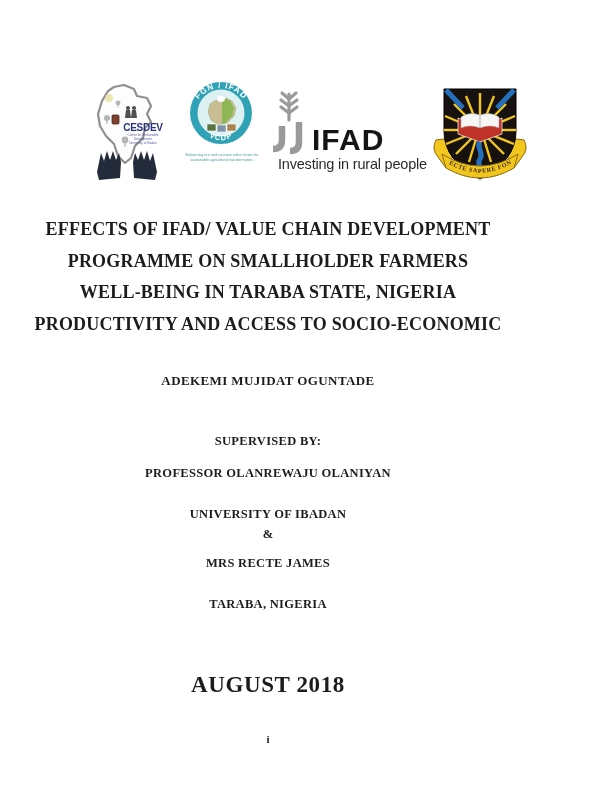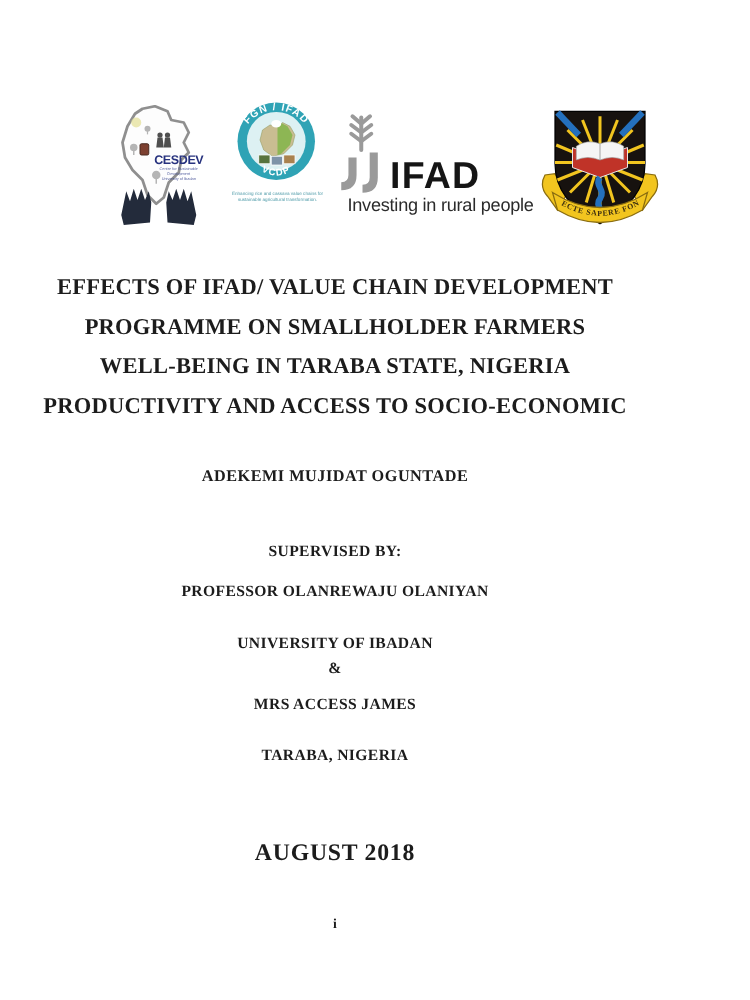--- a/index.html
+++ b/index.html
@@ -24,21 +24,21 @@
   .author{top:373px;font-weight:bold;font-size:13px;letter-spacing:.4px;}
   .supline{font-weight:bold;font-size:12.5px;letter-spacing:.3px;}
   .sup-head{top:434px;}
   .sup1-name{top:466px;}
   .sup1-a1{top:487px;}
   .sup1-a2{top:507px;}
   .sup-amp{top:527px;}
   .sup2-name{top:556px;}
   .sup2-a1{top:577px;}
   .sup2-a2{top:597px;}
-  .date{top:672px;font-weight:bold;font-size:19px;letter-spacing:.6px;}
+  .date{top:672px;font-weight:bold;font-size:23px;letter-spacing:.6px;}
   .pagenum{top:733px;font-size:11px;font-weight:bold;}
 </style>
 </head>
 <body>
 
 <div class="page">
 
   <div>
 
     <div class="logo logo-cesdev">
@@ -163,19 +163,19 @@
     <span>WELL-BEING IN TARABA STATE, NIGERIA</span>
     <span>PRODUCTIVITY AND ACCESS TO SOCIO-ECONOMIC</span>
   </h1>
 
   <div class="cline supline sup-head">SUPERVISED BY:</div>
 
   <div class="cline author">ADEKEMI MUJIDAT OGUNTADE</div>
   <div class="cline supline sup1-name">PROFESSOR OLANREWAJU OLANIYAN</div>
   <div class="cline supline sup1-a2">UNIVERSITY OF IBADAN</div>
   <div class="cline supline sup-amp">&amp;</div>
-  <div class="cline supline sup2-name">MRS ACCESS JAMES</div>
+  <div class="cline supline sup2-name">MRS RECTE JAMES</div>
   <div class="cline supline sup2-a2">TARABA, NIGERIA</div>
 
   <div class="cline date">AUGUST 2018</div>
   <div class="cline pagenum">i</div>
 
 </div>
 
 </body></html>

